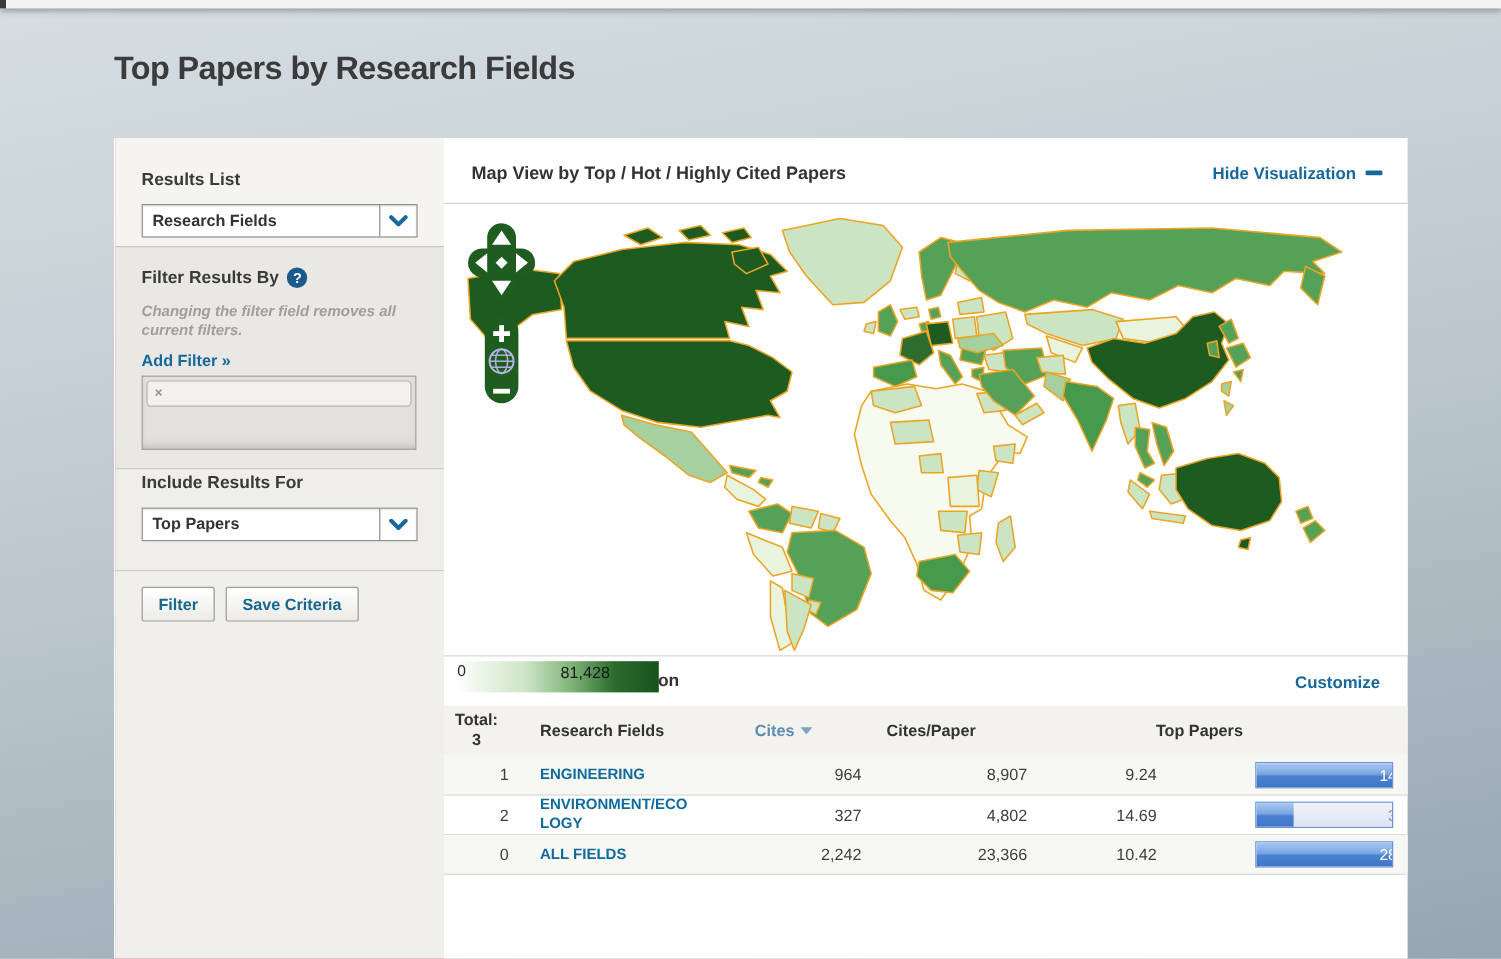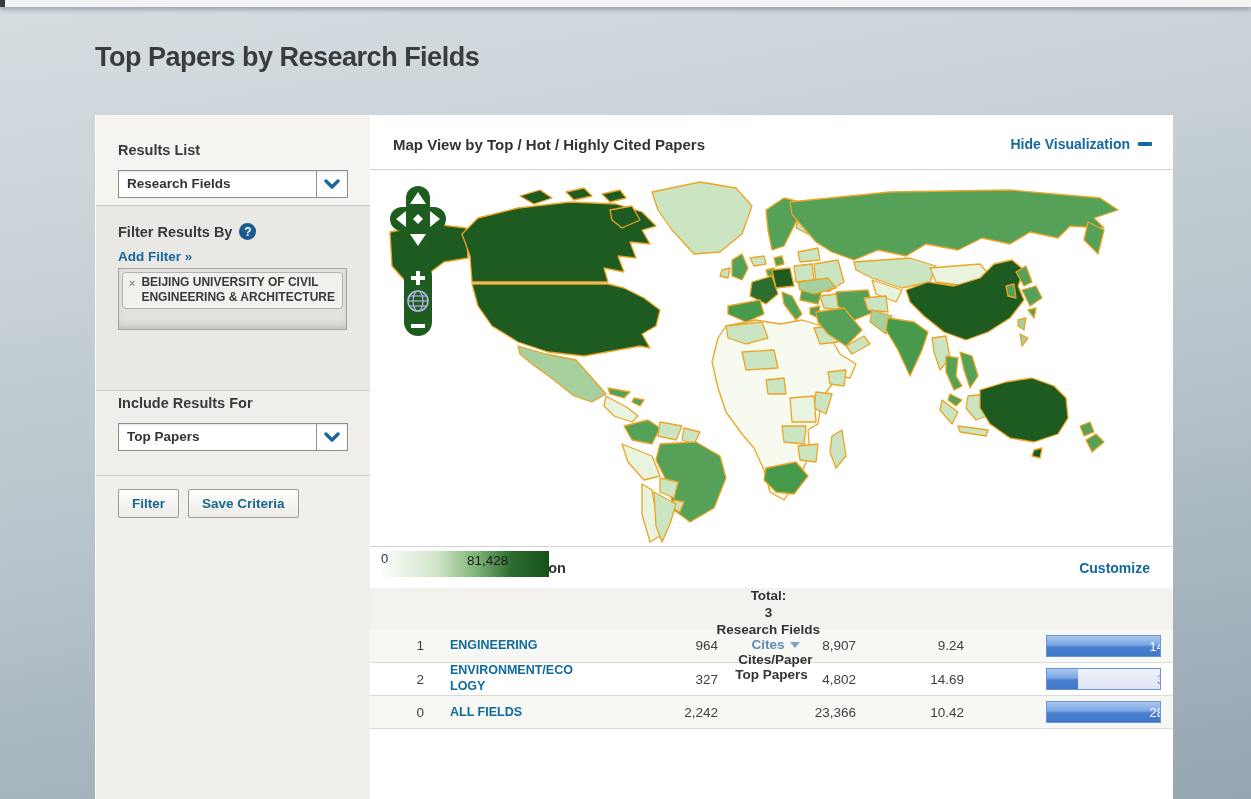--- a/index.html
+++ b/index.html
@@ -61,21 +61,21 @@
   .legend .lg-min { position:absolute; left:2px; top:0px; font-size:13px; color:#1c2b3a; }
   .legend .lg-max { position:absolute; left:88px; top:2px; font-size:13.5px; color:#1a1a1a; }
 
   .report-header { height:42px; border-top:1px solid #d2d2cf; display:flex; align-items:center;
     justify-content:space-between; padding:0 23px; }
   .report-header .rh-title { font-size:14.5px; font-weight:bold; color:#333; }
 
   
   .tbl { font-size:13.5px; color:#3e3e3e; }
   .trow { display:flex; align-items:center; }
-  .thead { background:#f3f2ef; height:41px; font-weight:bold; color:#333; font-size:13.5px;flex-direction:column; }
+  .thead { background:#f3f2ef; height:41px; font-weight:bold; color:#333; font-size:13.5px; }
   .col-rank { width:60px; text-align:right; padding-right:6px; flex:none; }
   .col-field { width:130px; margin-left:20px; flex:none; word-break:break-all; }
   .col-docs { width:138px; text-align:right; flex:none; }
   .col-cites { width:130px; margin-left:8px; text-align:right; flex:none; }
   .col-cpp { width:100px; margin-left:8px; text-align:right; flex:none; }
   .col-tp { flex:1; position:relative; height:100%; }
   .thead .col-rank, .thead .col-docs, .thead .col-cites, .thead .col-cpp, .thead .col-tp { text-align:center; }
   .thead .col-field { text-align:left; }
   .hdr-2line { line-height:1.25; }
   .sorted { color:#5f8cb3; cursor:pointer; }
@@ -112,25 +112,25 @@
           </svg>
       </div>
     </div>
   </div>
 
   <div class="side-sec sec2">
     <div class="h-row">
       <span class="side-h">Filter Results By</span>
       <span class="help-icon">?</span>
     </div>
+    <div class="side-note">Changing the filter field removes all current filters.</div>
     <a class="add-filter" href="#">Add Filter »</a>
     <div class="filter-box">
       <div class="filter-tag">
         <span class="tag-x">×</span>
-        <span class="tag-label">BEIJING UNIVERSITY OF CIVIL ENGINEERING &amp; ARCHITECTURE</span>
       </div>
     </div>
   </div>
 
   <div class="side-sec sec3">
     <div class="side-h">Include Results For</div>
     <div class="selectbox">
       <div class="sel-txt">Top Papers</div>
       <div class="sel-chev">
         <svg width="16" height="11" viewBox="0 0 16 11">

